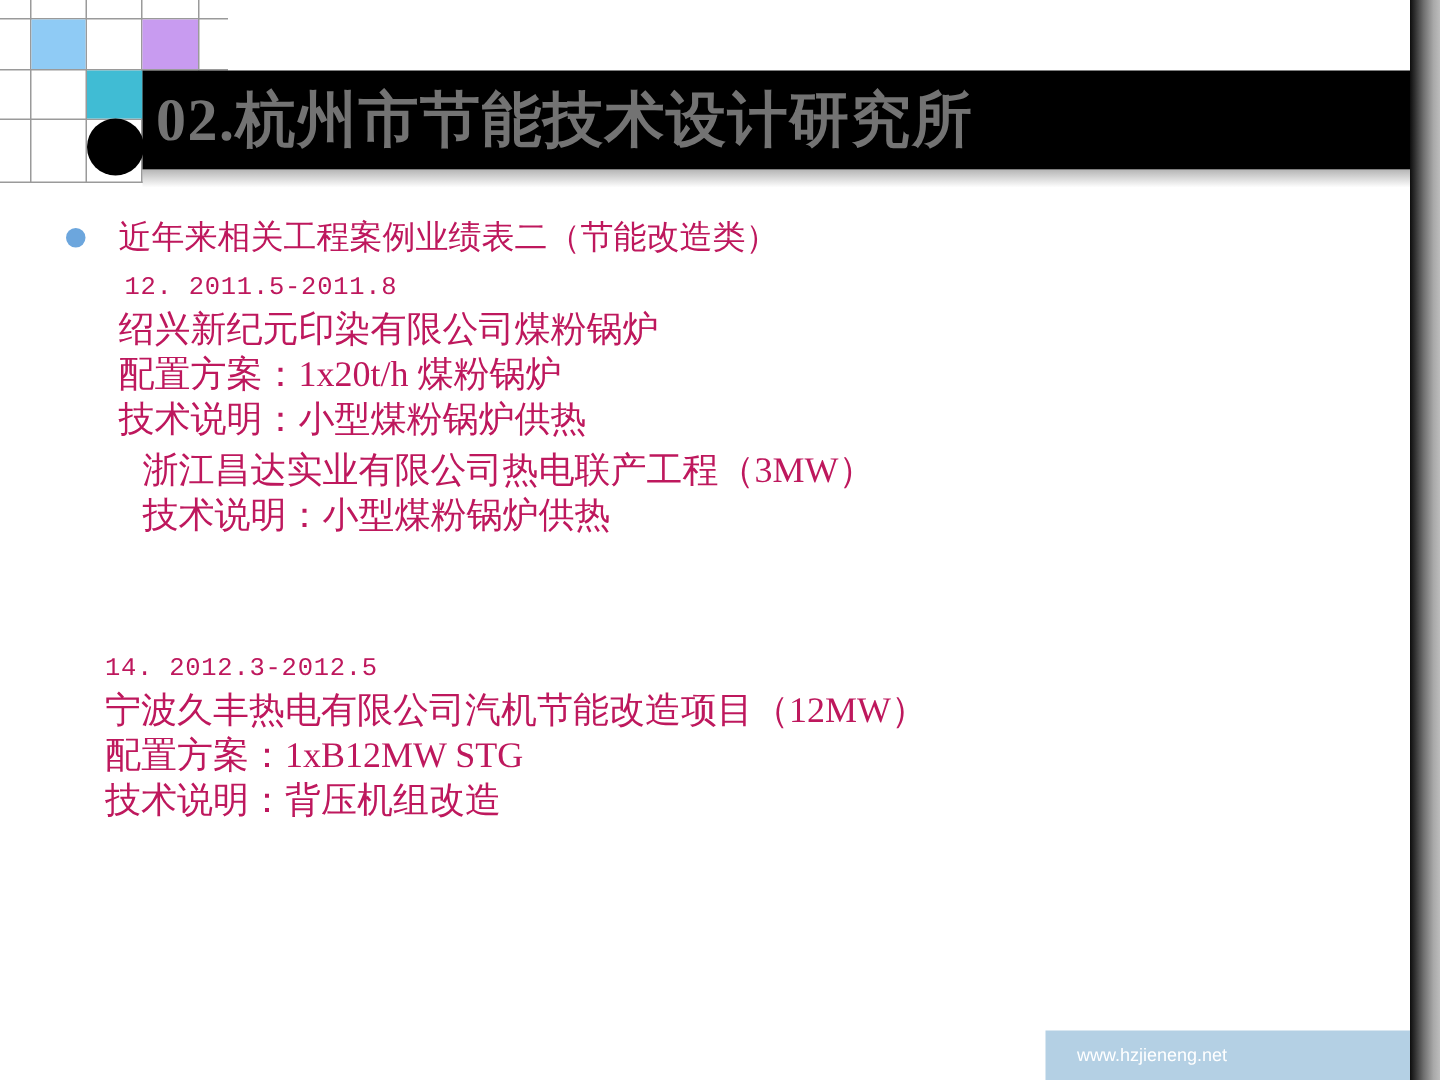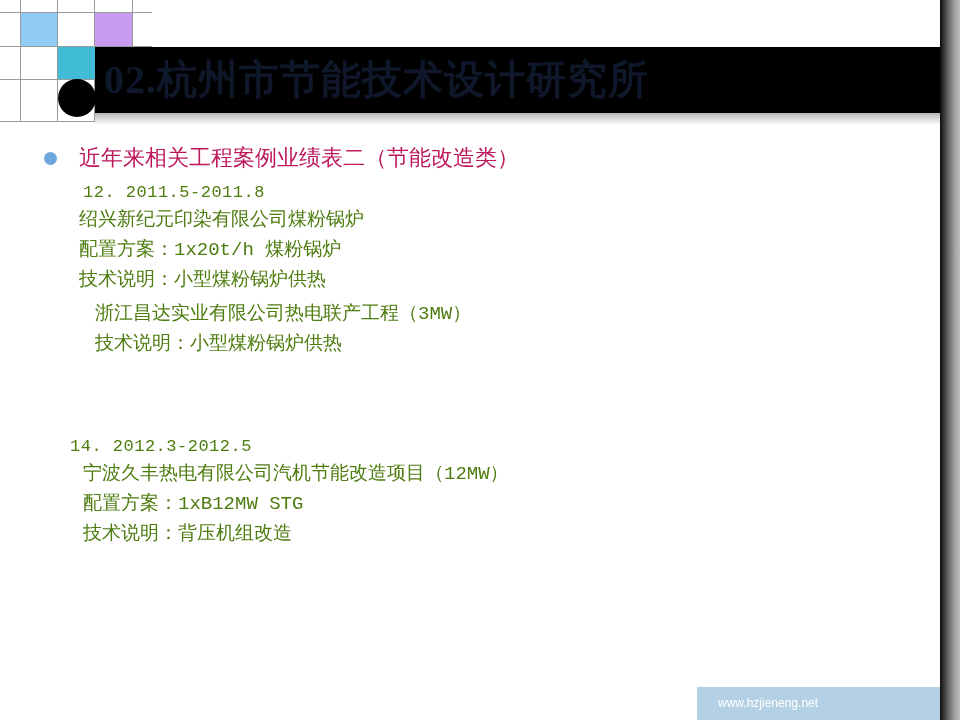--- a/index.html
+++ b/index.html
@@ -78,21 +78,21 @@
     width: 845px;
     height: 12px;
     background: linear-gradient(to bottom, rgba(120,120,120,0.55), rgba(255,255,255,0));
   }
   .title-text {
     position: absolute;
     left: 104px;
     top: 50px;
     height: 60px;
     line-height: 60px;
-    color: #0f172a;
+    color: #737373;
     font-family: "Liberation Serif", serif;
     font-weight: bold;
     font-size: 40px;
     letter-spacing: 1px;
     white-space: nowrap;
     text-shadow: 1px 1px 2px rgba(0,0,0,0.9);
   }
 
   
   .heading-row {
@@ -113,46 +113,46 @@
   .heading-text {
     font-family: "Liberation Serif", serif;
     font-size: 22px;
     color: #be185d;
     white-space: nowrap;
   }
 
   
   .entry {
     position: absolute;
-    color: #4d7c0f;
+    color: #be185d;
     white-space: nowrap;
   }
   .entry-num {
     font-family: "Liberation Mono", monospace;
     font-size: 17px;
     letter-spacing: 0.5px;
     margin-bottom: 3px;
   }
   .entry-line {
-    font-family: Liberation Mono, monospace;
-    font-size: 19px;
+    font-family: Liberation Serif, serif;
+    font-size: 24px;
     line-height: 30px;
   }
 
   .entry-1 { left: 79px;  top: 183px; }
   .entry-1 .entry-num  { margin-left: 4px; }
   .entry-1 .entry-body { margin-left: 0px; }
 
   .entry-2 { left: 79px;  top: 299px; }
   .entry-2 .entry-num  { margin-left: 8px; }
   .entry-2 .entry-body { margin-left: 16px; }
 
   .entry-3 { left: 70px;  top: 437px; }
   .entry-3 .entry-num  { margin-left: 0px; }
-  .entry-3 .entry-body { margin-left: 13px; }
+  .entry-3 .entry-body { }
 
   
   .footer-bar {
     position: absolute;
     left: 697px;
     top: 687px;
     width: 243px;
     height: 33px;
     background: #b4d0e4;
   }

